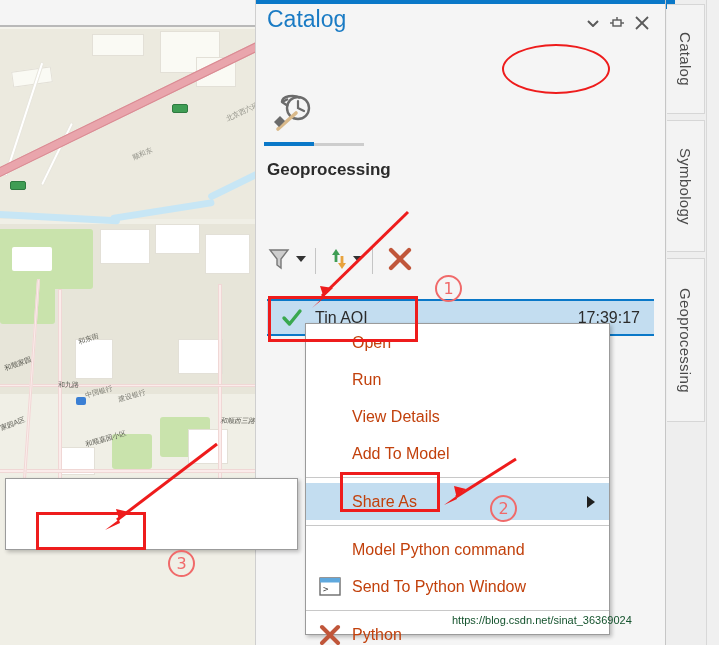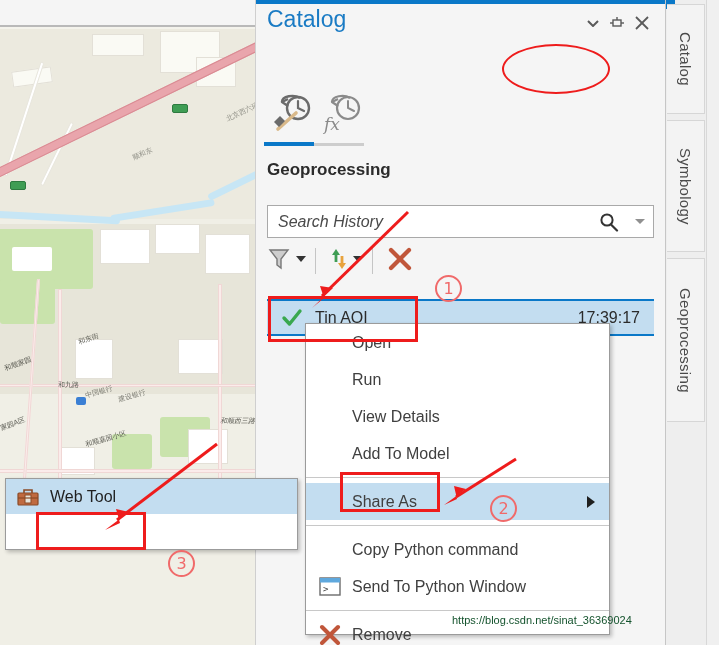--- a/index.html
+++ b/index.html
@@ -152,21 +152,21 @@
   }
 
   
   .ctx-menu {
     position: absolute; left: 305px; top: 323px; width: 305px; height: 312px;
     background: #ffffff; border: 1px solid #9b9b9b;
     box-shadow: 2px 2px 4px rgba(0,0,0,0.24);
   }
   .ctx-item {
     position: relative; height: 37px; display: flex; align-items: center;
-    font-size: 16px; color: #404040; cursor: pointer; padding-left: 46px;
+    font-size: 16px; color: #c2410c; cursor: pointer; padding-left: 46px;
   }
   .ctx-item.sel { background: #c3ddf0; }
   .ctx-sep { height: 1px; background: #c8c8c8; margin: 5px 0; }
   .ctx-ico {
     position: absolute; left: 12px; width: 24px; height: 24px;
     display: flex; align-items: center; justify-content: center;
   }
   .ctx-arrow {
     position: absolute; right: 14px; width: 0; height: 0;
     border-top: 6px solid transparent; border-bottom: 6px solid transparent;
@@ -329,45 +329,26 @@
       <div class="hist-ico" style="left:6px;">
         <svg width="46" height="44" viewBox="0 0 46 44">
           <circle cx="28" cy="16" r="11" stroke="#6b6b6b" stroke-width="2.4" fill="none"></circle>
           <path d="M28 9 L28 16 L34 19" stroke="#6b6b6b" stroke-width="2.2" fill="none" stroke-linecap="round"></path>
           <path d="M18 7 L12 10 L18 14" stroke="#6b6b6b" stroke-width="2.4" fill="none" stroke-linejoin="round"></path>
           <path d="M12 10 C12 4, 24 2, 30 6" stroke="#6b6b6b" stroke-width="2.4" fill="none"></path>
           <line x1="8" y1="37" x2="26" y2="21" stroke="#d9b98a" stroke-width="3.6" stroke-linecap="round"></line>
           <path d="M4 30 L10 24 L15 29 L9 35 Z" fill="#6b6b6b"></path>
         </svg>
       </div>
-      <div class="hist-ico" style="left:56px;">
-        <svg width="46" height="44" viewBox="0 0 46 44">
-          <circle cx="28" cy="16" r="11" stroke="#8a8a8a" stroke-width="2.2" fill="none"></circle>
-          <path d="M28 9 L28 16 L34 19" stroke="#8a8a8a" stroke-width="2" fill="none" stroke-linecap="round"></path>
-          <path d="M18 7 L12 10 L18 14" stroke="#8a8a8a" stroke-width="2.2" fill="none" stroke-linejoin="round"></path>
-          <path d="M12 10 C12 4, 24 2, 30 6" stroke="#8a8a8a" stroke-width="2.2" fill="none"></path>
-          <text x="4" y="38" font-family="DejaVu Serif, serif" font-size="17" font-style="italic" fill="#8a8a8a">fx</text>
-        </svg>
-      </div>
     </div>
     <div class="hist-ico-sel-bar"></div>
     <div class="hist-ico-rest-bar"></div>
 
     <div class="section-head">Geoprocessing</div>
 
-    <div class="search-box">
-      <input class="search-input" type="text" placeholder="Search History" style="">
-      <div class="search-mag">
-        <svg width="20" height="20" viewBox="0 0 20 20">
-          <circle cx="8" cy="8" r="5.6" stroke="#333" stroke-width="2" fill="none"></circle>
-          <line x1="12" y1="12.5" x2="18" y2="18.5" stroke="#333" stroke-width="2.2" stroke-linecap="round"></line>
-        </svg>
-      </div>
-      <div class="search-drop"></div>
-    </div>
 
     <div class="hist-toolbar">
       <div class="htb-item" style="left:0px;">
         <svg width="24" height="26" viewBox="0 0 24 26">
           <path d="M3 4 H21 L14 13 V22 L10 19 V13 Z" fill="#cdcdcd" stroke="#777" stroke-width="1.4"></path>
         </svg>
       </div>
       <div class="htb-item caret-dn" style="left:29px; top:10px;"></div>
       <div class="htb-sep" style="left:48px;"></div>
       <div class="htb-item" style="left:62px;">
@@ -412,56 +393,45 @@
     <div class="ctx-item">
       <span>Add To Model</span>
     </div>
     <div class="ctx-sep"></div>
     <div class="ctx-item sel">
       <span>Share As</span>
       <span class="ctx-arrow"></span>
     </div>
     <div class="ctx-sep"></div>
     <div class="ctx-item">
-      <span>Copy Python command</span>
+      <span>Model Python command</span>
     </div>
     <div class="ctx-item">
       <span class="ctx-ico">
         <svg width="22" height="20" viewBox="0 0 22 20">
           <rect x="1" y="1" width="20" height="17" fill="#ffffff" stroke="#6b6b6b" stroke-width="1.4"></rect>
           <rect x="1" y="1" width="20" height="4.5" fill="#5fa8dd"></rect>
           <text x="4" y="15" font-family="DejaVu Sans Mono, monospace" font-size="9" fill="#444">&gt;</text>
         </svg>
       </span>
       <span>Send To Python Window</span>
     </div>
     <div class="ctx-sep"></div>
     <div class="ctx-item">
       <span class="ctx-ico">
         <svg width="24" height="24" viewBox="0 0 24 24">
           <line x1="4" y1="4" x2="20" y2="20" stroke="#c0563a" stroke-width="4" stroke-linecap="round"></line>
           <line x1="20" y1="4" x2="4" y2="20" stroke="#c0563a" stroke-width="4" stroke-linecap="round"></line>
         </svg>
       </span>
-      <span>Remove</span>
+      <span>Python</span>
     </div>
   </div>
 
   <div class="sub-menu">
-    <div class="sub-item sel">
-      <span class="sub-ico">
-        <svg width="24" height="20" viewBox="0 0 24 20">
-          <rect x="2" y="6" width="20" height="12" fill="#c06a40" stroke="#8a4a26" stroke-width="1.2" rx="1"></rect>
-          <path d="M8 6 L8 3 L16 3 L16 6" fill="none" stroke="#8a4a26" stroke-width="1.6"></path>
-          <rect x="9" y="8" width="6" height="8" fill="#e8e4da" stroke="#8a4a26" stroke-width="1"></rect>
-          <line x1="2" y1="11" x2="22" y2="11" stroke="#8a4a26" stroke-width="1.2"></line>
-        </svg>
-      </span>
-      <span>Web Tool</span>
-    </div>
   </div>
 
   <div class="vtabs">
     <div class="vtab-accent"></div>
     <div class="vscroll"></div>
     <div class="vtab" style="top:4px; height:110px;">
       <span>Catalog</span>
     </div>
     <div class="vtab" style="top:120px; height:132px;">
       <span>Symbology</span>

